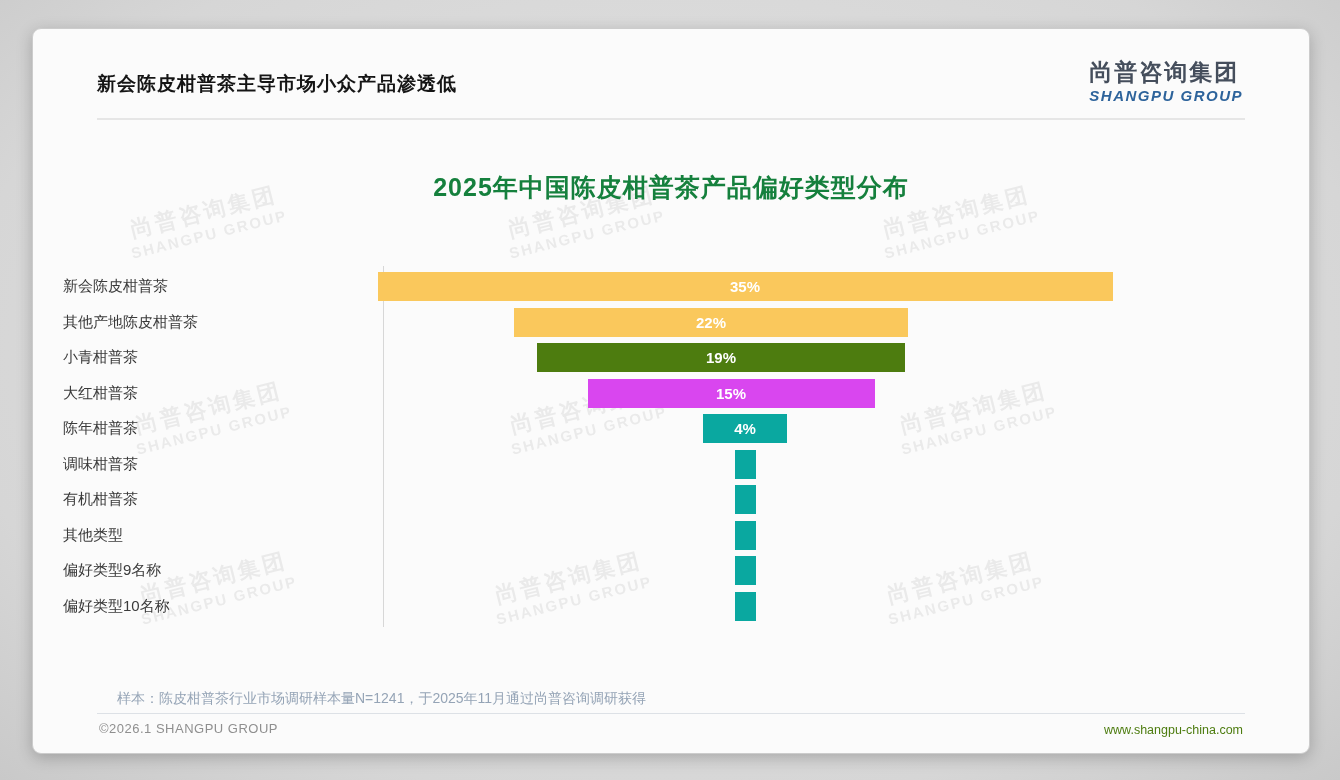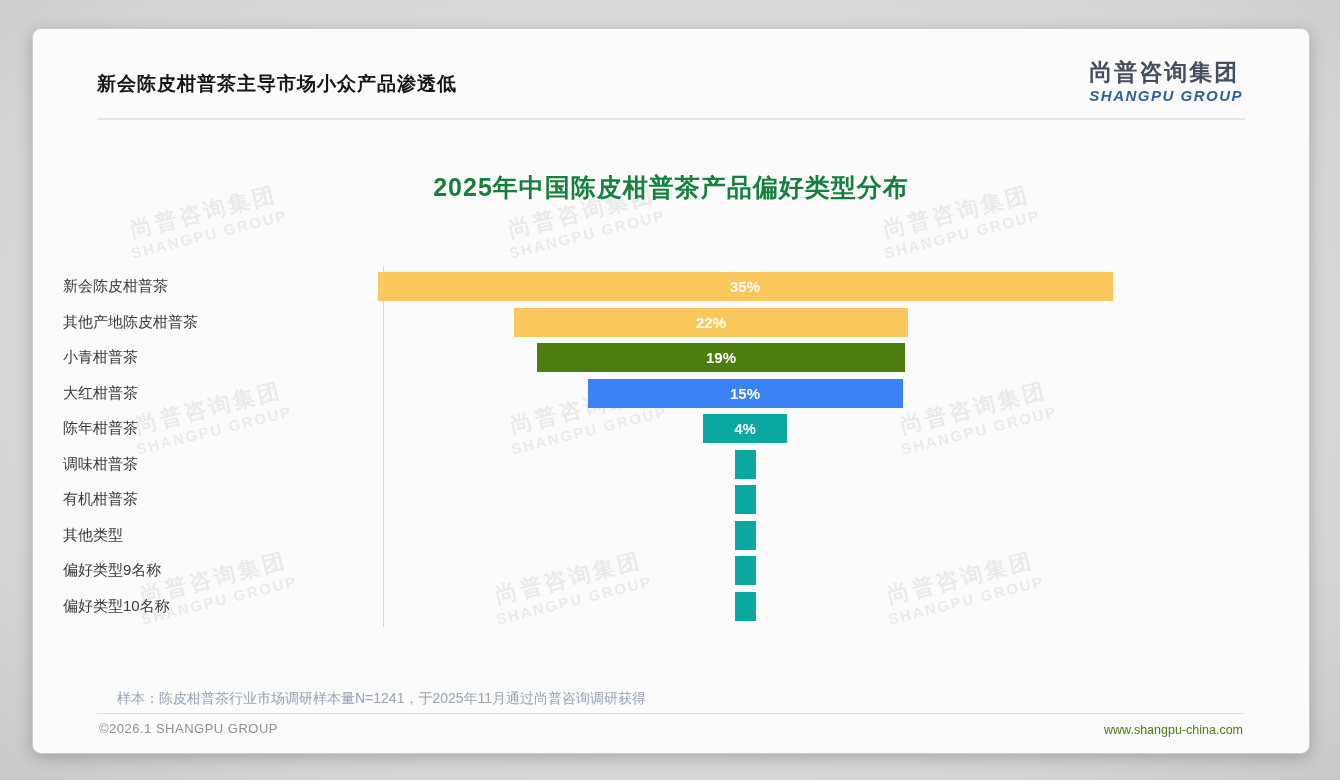--- a/index.html
+++ b/index.html
@@ -132,21 +132,21 @@
           <div class="cat-label">小青柑普茶</div>
           <div class="bar-region">
             <div class="bar" style="width: 368px; left: 160px; background: #4d7c0f;">
               <span class="bar-value">19%</span>
             </div>
           </div>
         </div>
         <div class="row">
           <div class="cat-label">大红柑普茶</div>
           <div class="bar-region">
-            <div class="bar" style="width: 315px; left: 210.5px; background: #3b82f6;">
+            <div class="bar" style="width: 287px; left: 210.5px; background: #d946ef;">
               <span class="bar-value">15%</span>
             </div>
           </div>
         </div>
         <div class="row">
           <div class="cat-label">陈年柑普茶</div>
           <div class="bar-region">
             <div class="bar" style="width: 84px; left: 326px; background: rgb(10, 168, 160);">
               <span class="bar-value">4%</span>
             </div>

